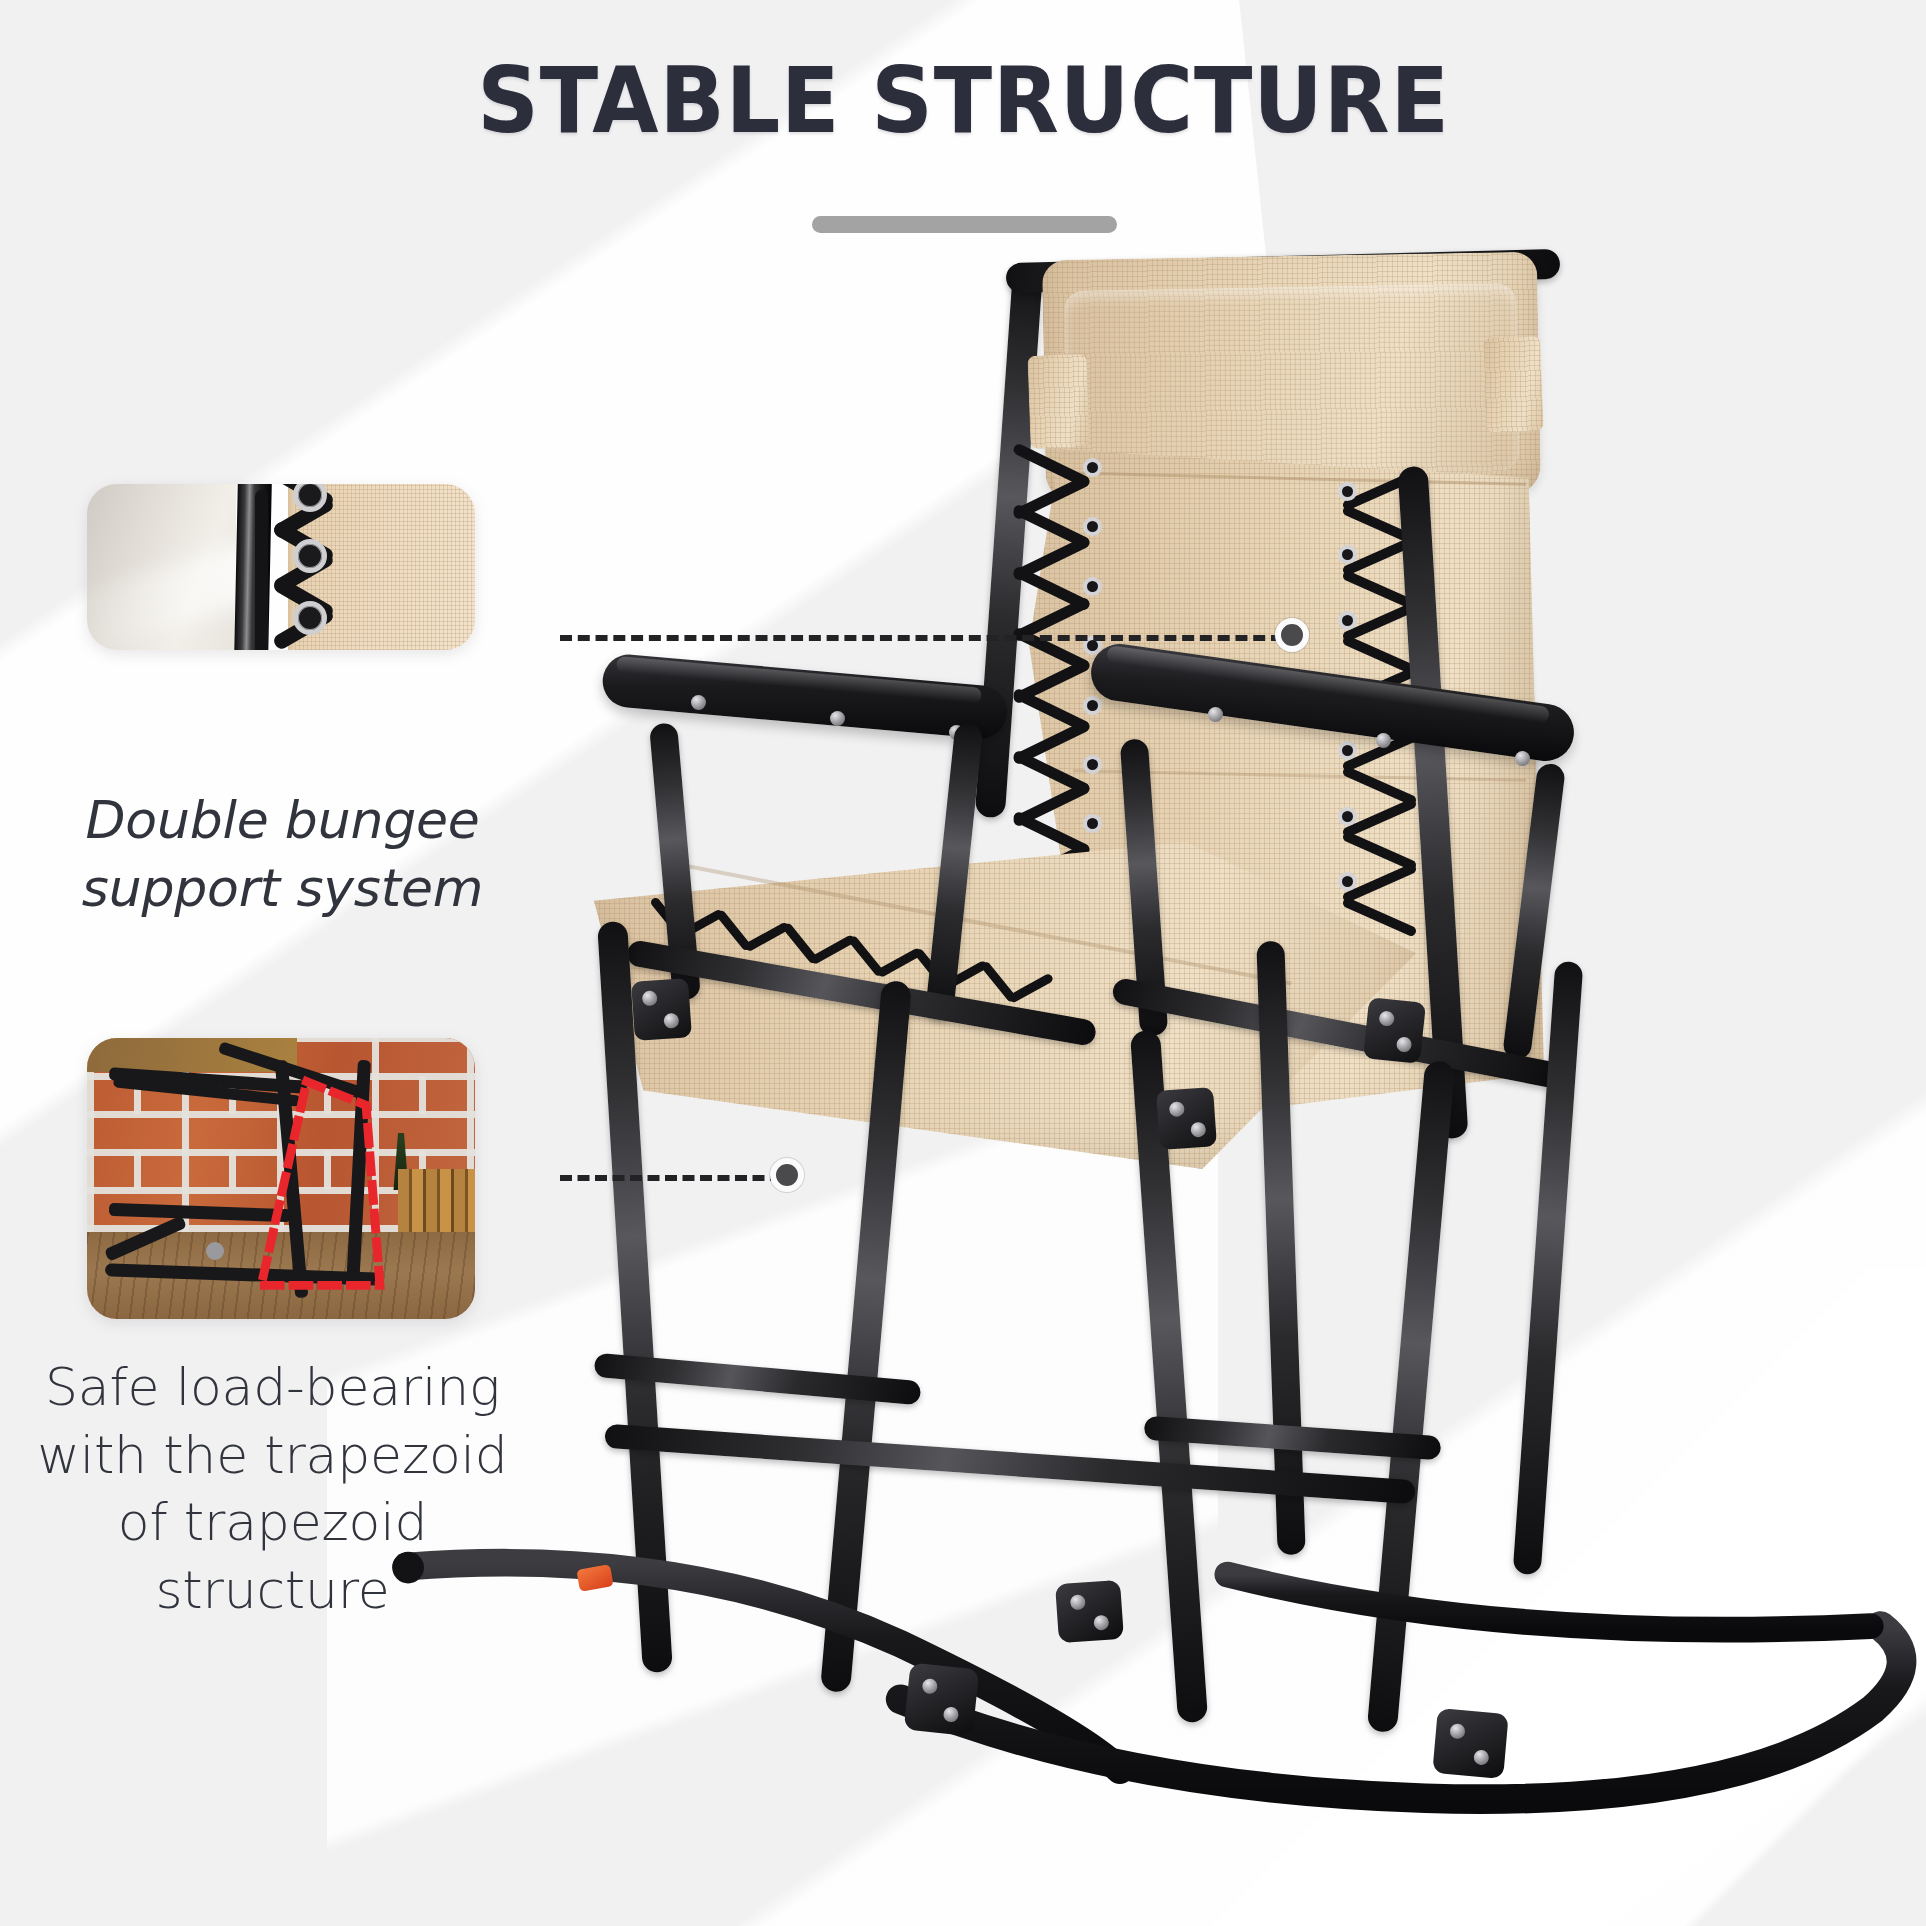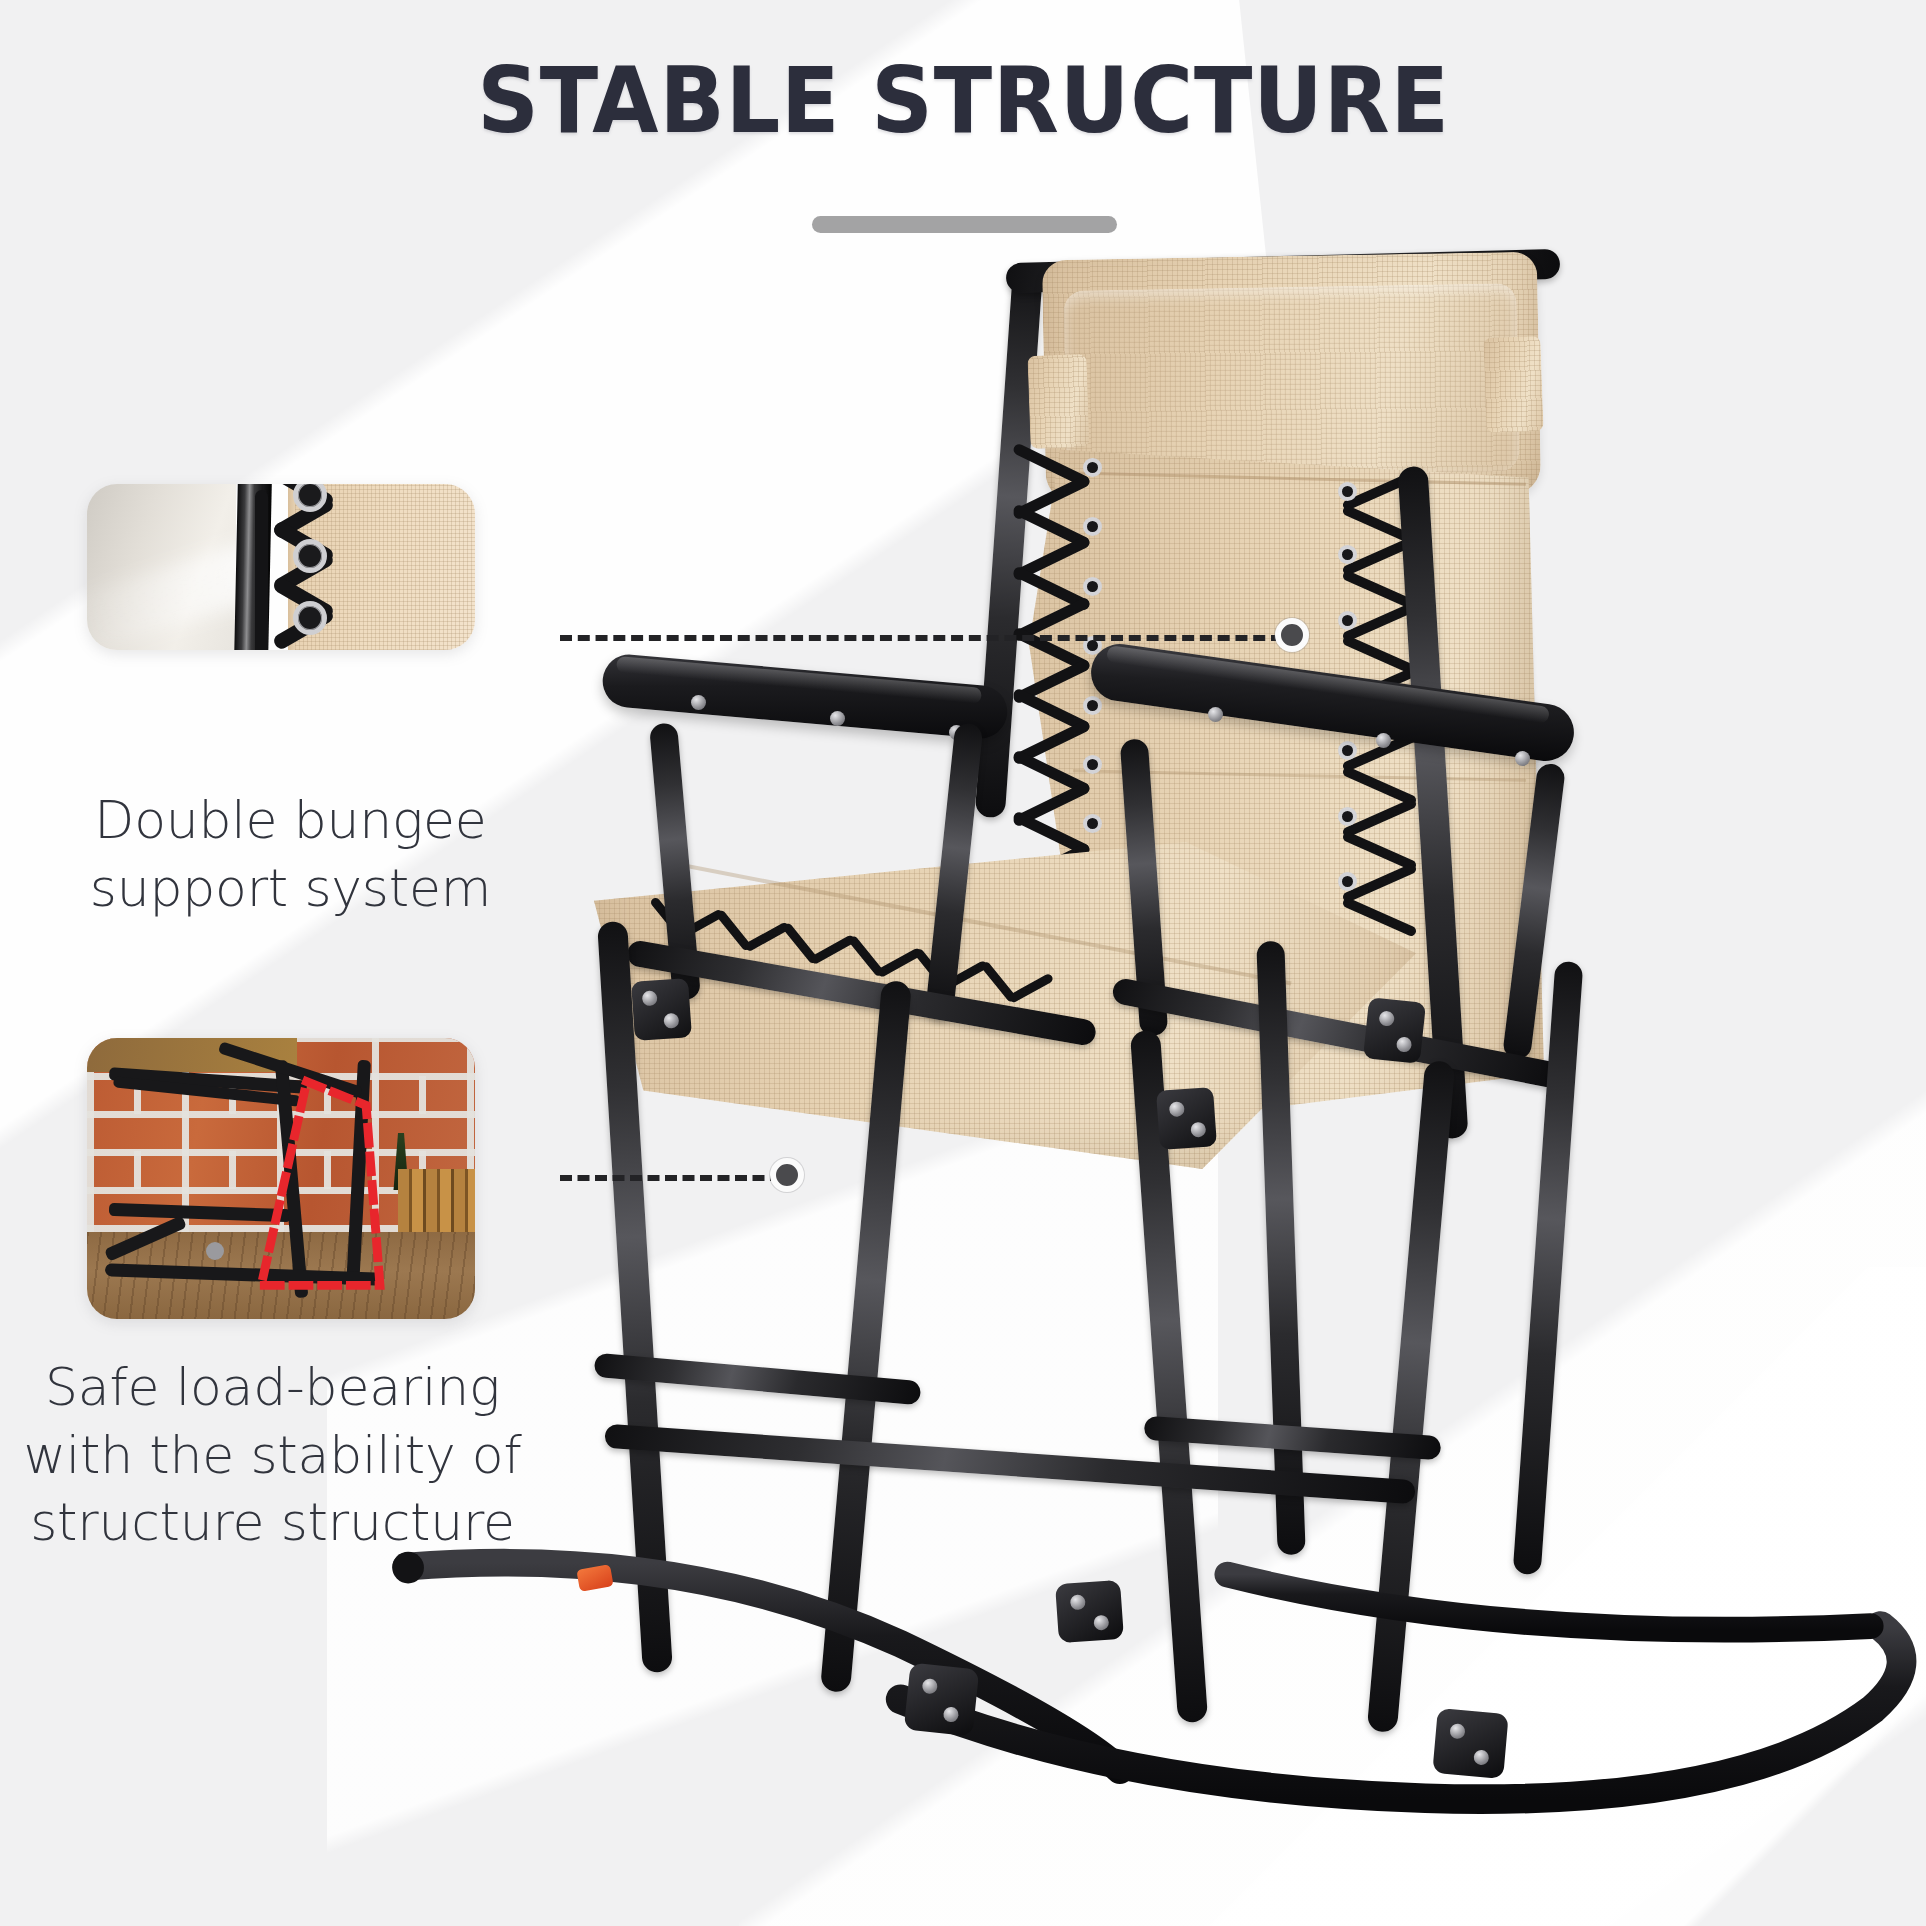--- a/index.html
+++ b/index.html
@@ -97,21 +97,21 @@
     background:linear-gradient(180deg,#29401f,#17240f);clip-path:polygon(40% 0,60% 0,75% 100%,25% 100%);}
   .t-frame{position:absolute;background:#18181a;border-radius:5px;}
 
   
   .caption{
     position:absolute;text-align:center;
     color:#31343d;font-weight:300;
     font-family:"DejaVu Sans","Liberation Sans",sans-serif;
     line-height:1.30;letter-spacing:-0.2px;
   }
-  #caption-bungee{left:48px;top:787px;width:485px;font-size:52px;}
+  #caption-bungee{left:40px;top:787px;width:485px;font-size:52px;font-style:italic;}
   #caption-trapezoid{left:10px;top:1354px;width:525px;font-size:52px;}
 
   
   .dashline{position:absolute;height:0;border-top:6px dashed #232326;}
   #callout-line-1{left:560px;top:635px;width:723px;}
   #callout-line-2{left:560px;top:1175px;width:222px;}
   .dot{
     position:absolute;width:34px;height:34px;border-radius:50%;
     background:#4a4a4d;border:6px solid #fbfbfb;
     box-sizing:border-box;
@@ -414,19 +414,19 @@
   </div>
 
   <div>
     <svg width="388" height="281" viewBox="0 0 392 284" style="position:absolute;left:0;top:0;">
       <polygon points="222,44 282,68 296,250 176,250" fill="none" stroke="#e8262c" stroke-width="9" stroke-dasharray="16 13" stroke-linecap="square"></polygon>
     </svg>
   </div>
 </div>
 
 <div class="caption" id="caption-bungee">Double bungee support system</div>
-<div class="caption" id="caption-trapezoid">Safe load-bearing with the stability of structure structure</div>
+<div class="caption" id="caption-trapezoid">Safe load-bearing with the trapezoid of trapezoid structure</div>
 
 <div class="dashline" id="callout-line-1"></div>
 <div class="dot" id="callout-dot-1"></div>
 <div class="dashline" id="callout-line-2"></div>
 <div class="dot" id="callout-dot-2"></div>
 
 
 </body></html>

